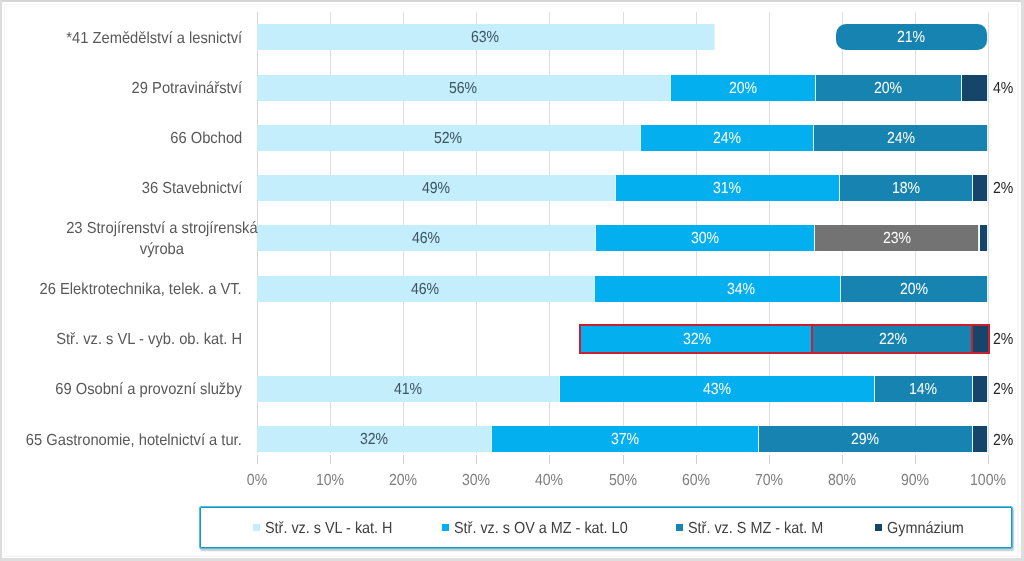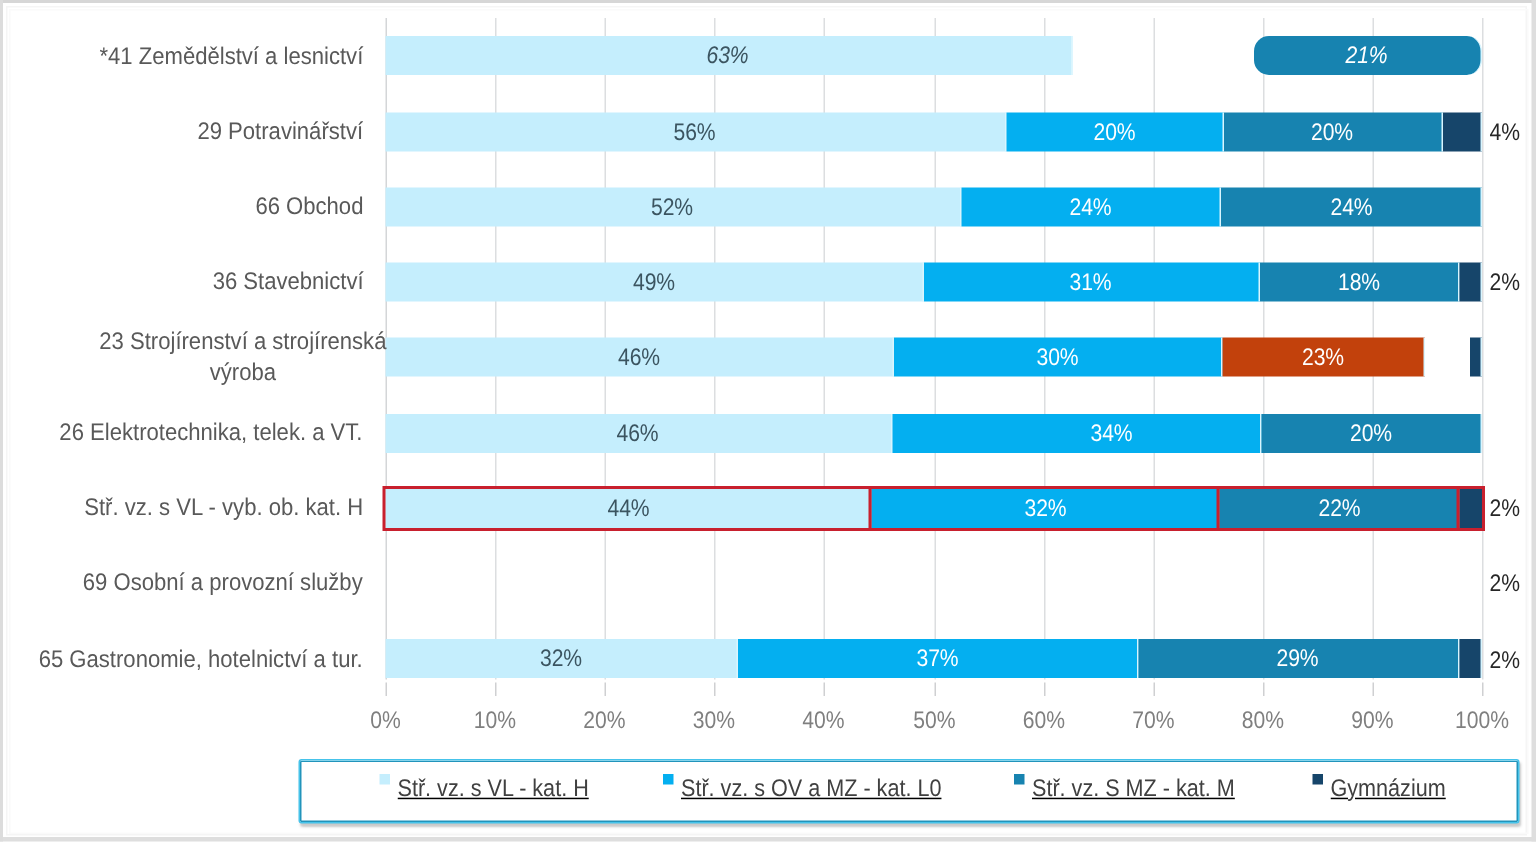--- a/index.html
+++ b/index.html
@@ -36,21 +36,21 @@
       display:flex;align-items:center;justify-content:center;}
   .seg span{font-size:16px;color:#ffffff;transform:scaleX(0.88) translateY(1.2px) translateZ(0);display:inline-block;white-space:nowrap;}
   .seg.s0 span{color:#3b5460;}
   .outside-label{position:absolute;font-size:16px;color:#262626;white-space:nowrap;
       transform:scaleX(0.88) translateZ(0);transform-origin:0 50%;}
 
   
   #legend{position:absolute;left:199px;top:506px;width:814px;height:42.5px;box-sizing:border-box;
       background:#ffffff;border:1px solid #46c3ea;border-radius:2px;
       box-shadow:inset 0 0 0 1px #2294bb, 1px 2px 1.6px rgba(60,60,60,0.28);}
-  .legend-item{position:absolute;top:9px;height:22px;display:flex;align-items:flex-start;white-space:nowrap;text-decoration:underline;}
+  .legend-item{position:absolute;top:9px;height:22px;display:flex;align-items:center;white-space:nowrap;}
   .legend-item span.txt{font-size:16px;color:#404040;transform:scaleX(0.90) translateY(1.8px) translateZ(0);display:inline-block;transform-origin:0 50%;}
   .legend-marker{width:7px;height:7px;margin-right:5px;display:inline-block;flex:0 0 auto;}
 </style>
 </head>
 <body>
 
 <div id="chart-frame">
   <div class="inner-border"></div>
   <div class="inner-border2"></div>
   <div class="edge-top"></div>
@@ -84,21 +84,21 @@
       <div class="tick-label" style="left: 512px;">70%</div>
       <div class="gridline" style="left: 585px;"></div>
       <div class="tick" style="left: 585px;"></div>
       <div class="tick-label" style="left: 585px;">80%</div>
       <div class="gridline" style="left: 658px;"></div>
       <div class="tick" style="left: 658px;"></div>
       <div class="tick-label" style="left: 658px;">90%</div>
       <div class="gridline" style="left: 731px;"></div>
       <div class="tick" style="left: 731px;"></div>
       <div class="tick-label" style="left: 731px;">100%</div>
-      <div class="bar-row" style="top: 12.3px; font-style: italic;">
+      <div class="bar-row" style="top: 12.3px;">
         <div class="seg s0" style="left: 0px; width: 457.825px; background: rgb(197, 238, 253); border-right: 1px solid rgb(217, 245, 254);">
           <span>63%</span>
         </div>
         <div class="seg s2" style="left: 578.513px; width: 152.487px; background: rgb(23, 131, 176); border-right: 1px solid rgb(217, 245, 254); border-radius: 10px;">
           <span>21%</span>
         </div>
       </div>
       <div class="bar-row" style="top: 62.55px;">
         <div class="seg s0" style="left: 0px; width: 413.527px; background: rgb(197, 238, 253); border-right: 1px solid rgb(217, 245, 254);">
           <span>56%</span>
@@ -136,49 +136,58 @@
         <div class="seg s3" style="left: 716.088px; width: 14.9124px; background: rgb(22, 69, 106); border-right: 1px solid rgb(217, 245, 254);"></div>
       </div>
       <div class="outside-label" style="left: 736px; top: 168.25px;">2%</div>
       <div class="bar-row" style="top: 213.3px;">
         <div class="seg s0" style="left: 0px; width: 338.672px; background: rgb(197, 238, 253); border-right: 1px solid rgb(217, 245, 254);">
           <span>46%</span>
         </div>
         <div class="seg s1" style="left: 338.672px; width: 219.373px; background: rgb(4, 175, 240); border-right: 1px solid rgb(217, 245, 254);">
           <span>30%</span>
         </div>
-        <div class="seg s2" style="left: 558.045px; width: 135px; background: #c2410c; border-right: 1px solid rgb(217, 245, 254);">
+        <div class="seg s2" style="left: 558.045px; width: 164px; background: #737373; border-right: 1px solid rgb(217, 245, 254);">
           <span>23%</span>
         </div>
         <div class="seg s3" style="left: 722.52px; width: 8.4796px; background: rgb(22, 69, 106); border-right: 1px solid rgb(217, 245, 254);"></div>
       </div>
       <div class="bar-row" style="top: 263.55px;">
         <div class="seg s0" style="left: 0px; width: 337.503px; background: rgb(197, 238, 253); border-right: 1px solid rgb(217, 245, 254);">
           <span>46%</span>
         </div>
         <div class="seg s1" style="left: 337.503px; width: 246.713px; background: rgb(4, 175, 240); border-right: 1px solid rgb(217, 245, 254); padding-left: 48px;">
           <span>34%</span>
         </div>
         <div class="seg s2" style="left: 584.215px; width: 146.785px; background: rgb(23, 131, 176); border-right: 1px solid rgb(217, 245, 254);">
           <span>20%</span>
         </div>
       </div>
       <div class="bar-row" style="top: 313.8px;">
-        <div class="seg s0" style="left: 0px; width: 323.906px; background: rgb(197, 238, 253); border-right: none; outline: rgb(200, 32, 46) solid 2px; outline-offset: 0px; z-index: 3;">
-          <span>44%</span>
-        </div>
         <div class="seg s1" style="left: 323.906px; width: 232.166px; background: rgb(4, 175, 240); border-right: none; outline: rgb(200, 32, 46) solid 2px; outline-offset: 0px; z-index: 3;">
           <span>32%</span>
         </div>
         <div class="seg s2" style="left: 556.072px; width: 159.87px; background: rgb(23, 131, 176); border-right: none; outline: rgb(200, 32, 46) solid 2px; outline-offset: 0px; z-index: 3;">
           <span>22%</span>
         </div>
         <div class="seg s3" style="left: 715.941px; width: 15.0586px; background: rgb(22, 69, 106); border-right: none; outline: rgb(200, 32, 46) solid 2px; outline-offset: 0px; z-index: 3;"></div>
       </div>
       <div class="outside-label" style="left: 736px; top: 319px;">2%</div>
+      <div class="bar-row" style="top: 364.05px;">
+        <div class="seg s0" style="left: 0px; width: 302.78px; background: rgb(197, 238, 253); border-right: 1px solid rgb(217, 245, 254);">
+          <span>41%</span>
+        </div>
+        <div class="seg s1" style="left: 302.78px; width: 314.915px; background: rgb(4, 175, 240); border-right: 1px solid rgb(217, 245, 254);">
+          <span>43%</span>
+        </div>
+        <div class="seg s2" style="left: 617.695px; width: 98.3195px; background: rgb(23, 131, 176); border-right: 1px solid rgb(217, 245, 254);">
+          <span>14%</span>
+        </div>
+        <div class="seg s3" style="left: 716.014px; width: 14.9855px; background: rgb(22, 69, 106); border-right: 1px solid rgb(217, 245, 254);"></div>
+      </div>
       <div class="outside-label" style="left: 736px; top: 369.25px;">2%</div>
       <div class="bar-row" style="top: 414.3px;">
         <div class="seg s0" style="left: 0px; width: 235.382px; background: rgb(197, 238, 253); border-right: 1px solid rgb(217, 245, 254);">
           <span>32%</span>
         </div>
         <div class="seg s1" style="left: 235.382px; width: 266.303px; background: rgb(4, 175, 240); border-right: 1px solid rgb(217, 245, 254);">
           <span>37%</span>
         </div>
         <div class="seg s2" style="left: 501.685px; width: 214.329px; background: rgb(23, 131, 176); border-right: 1px solid rgb(217, 245, 254);">
           <span>29%</span>

